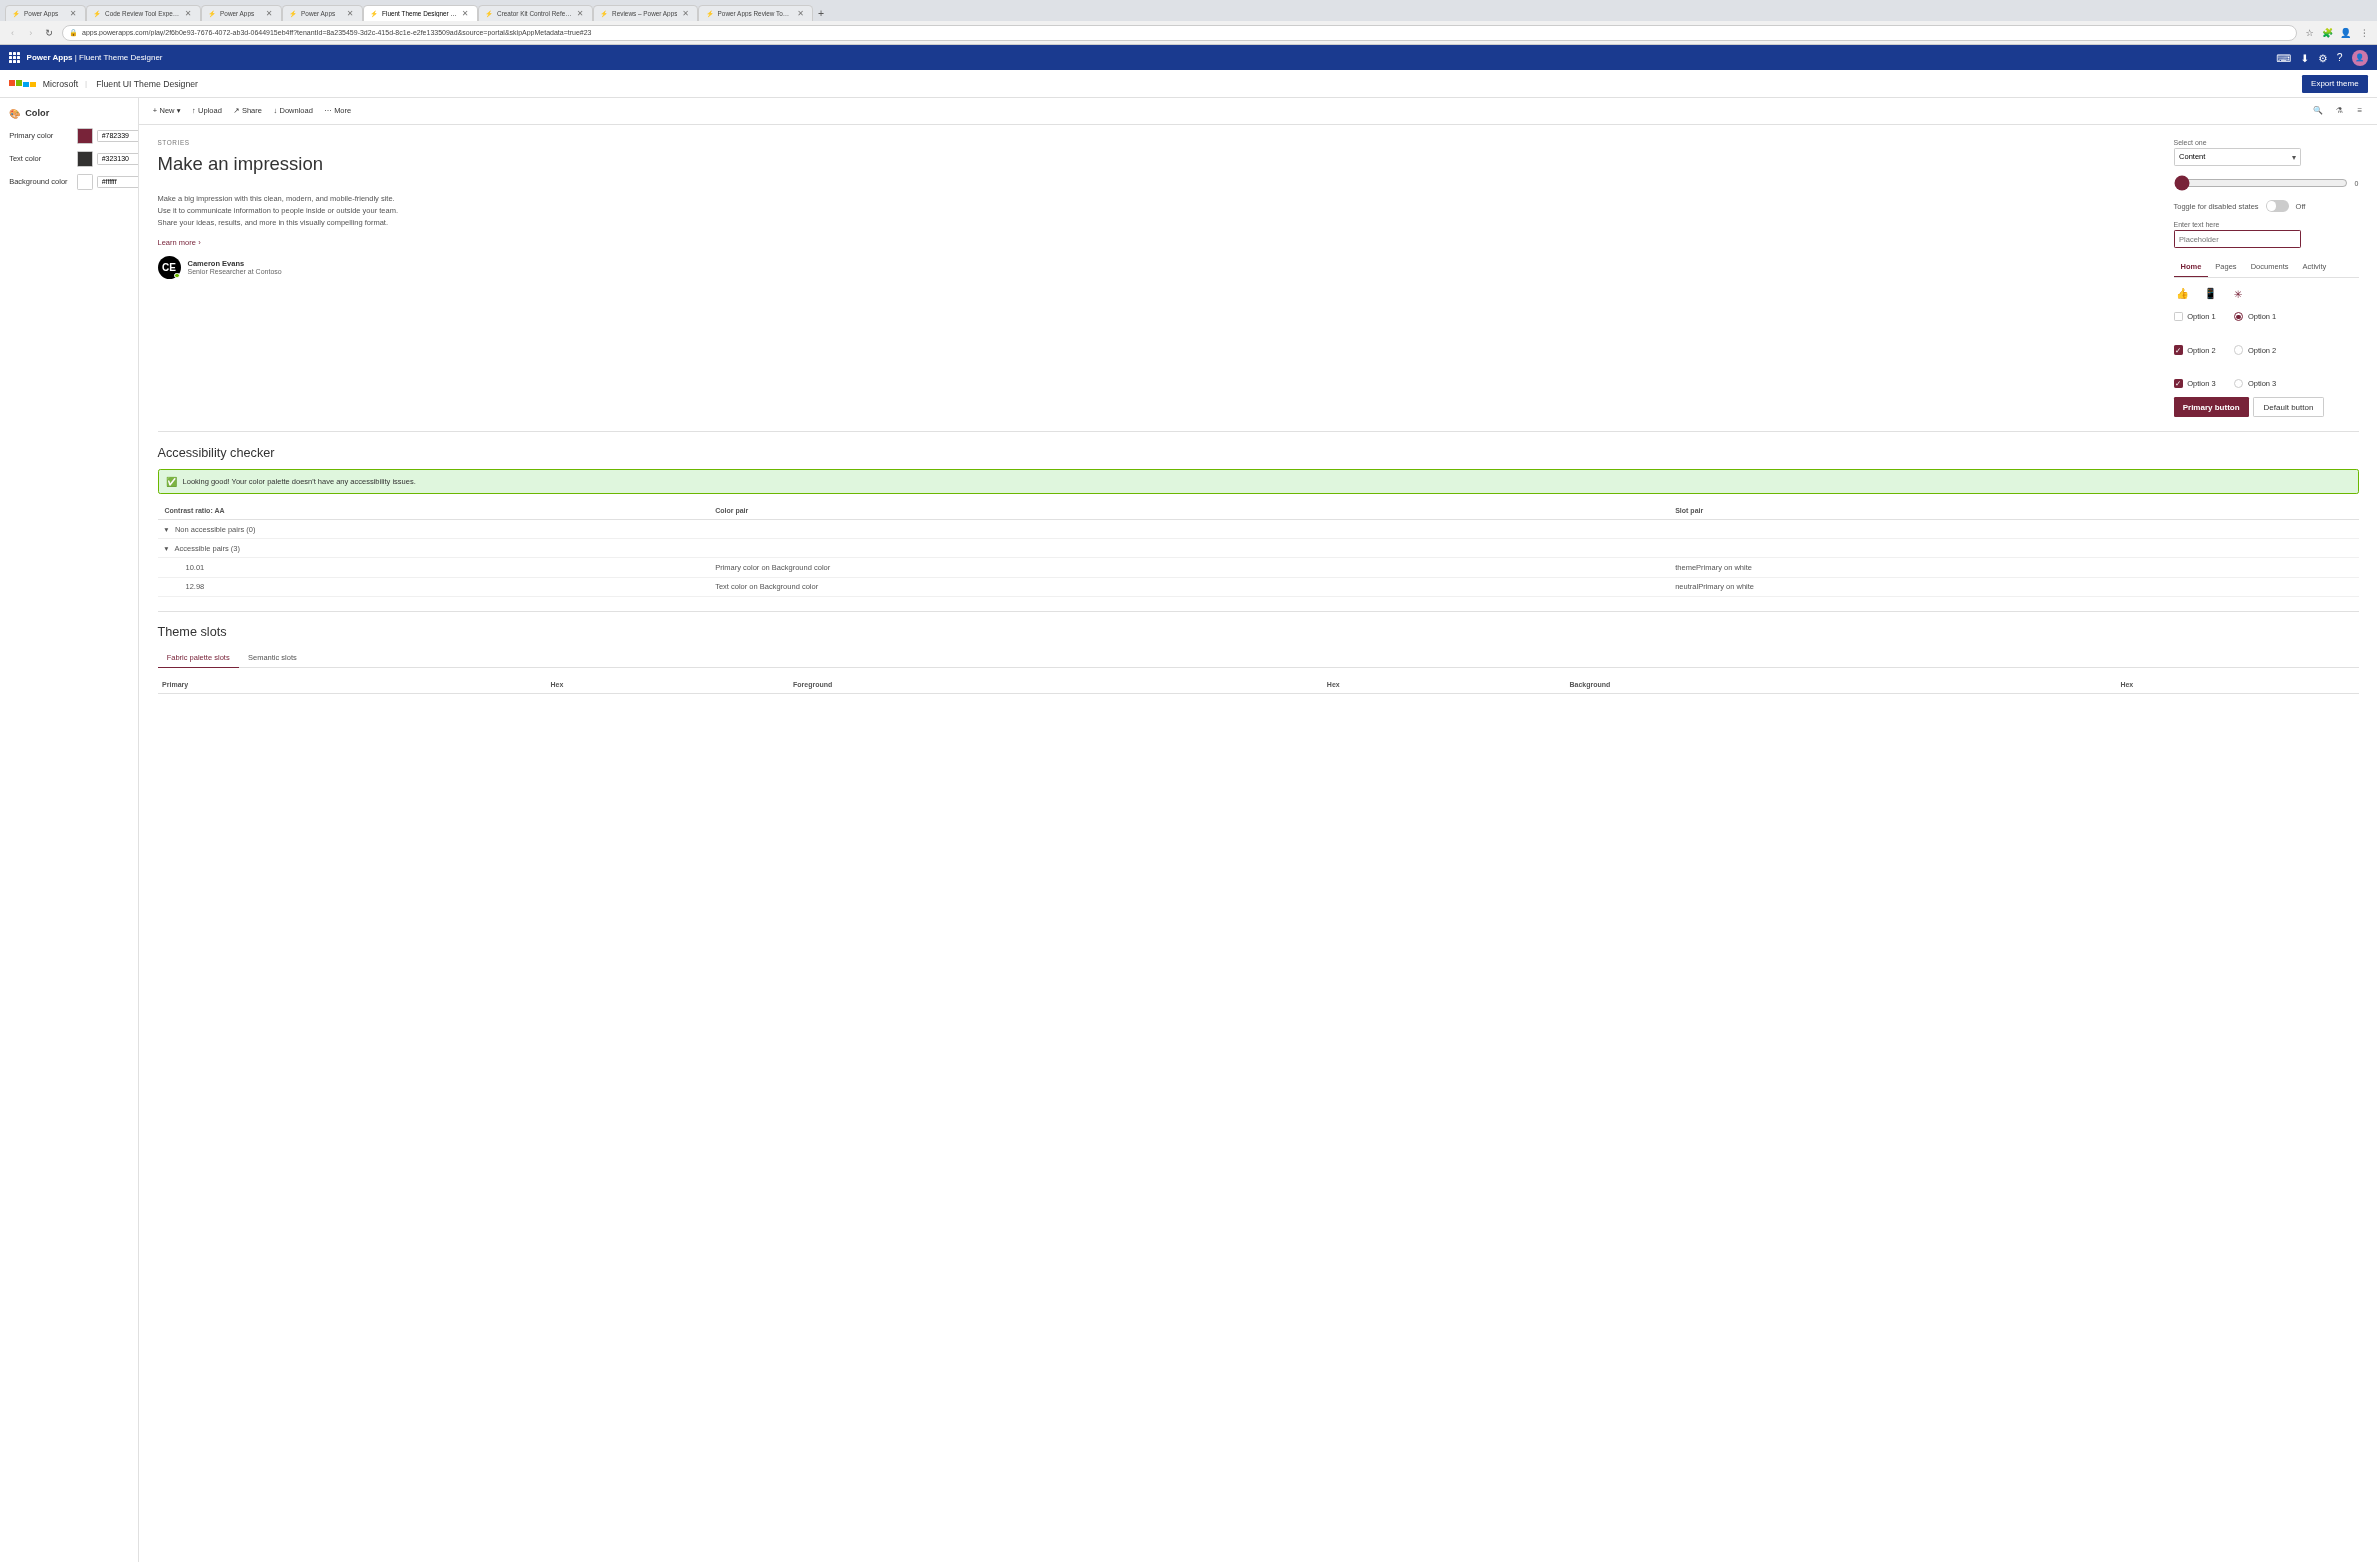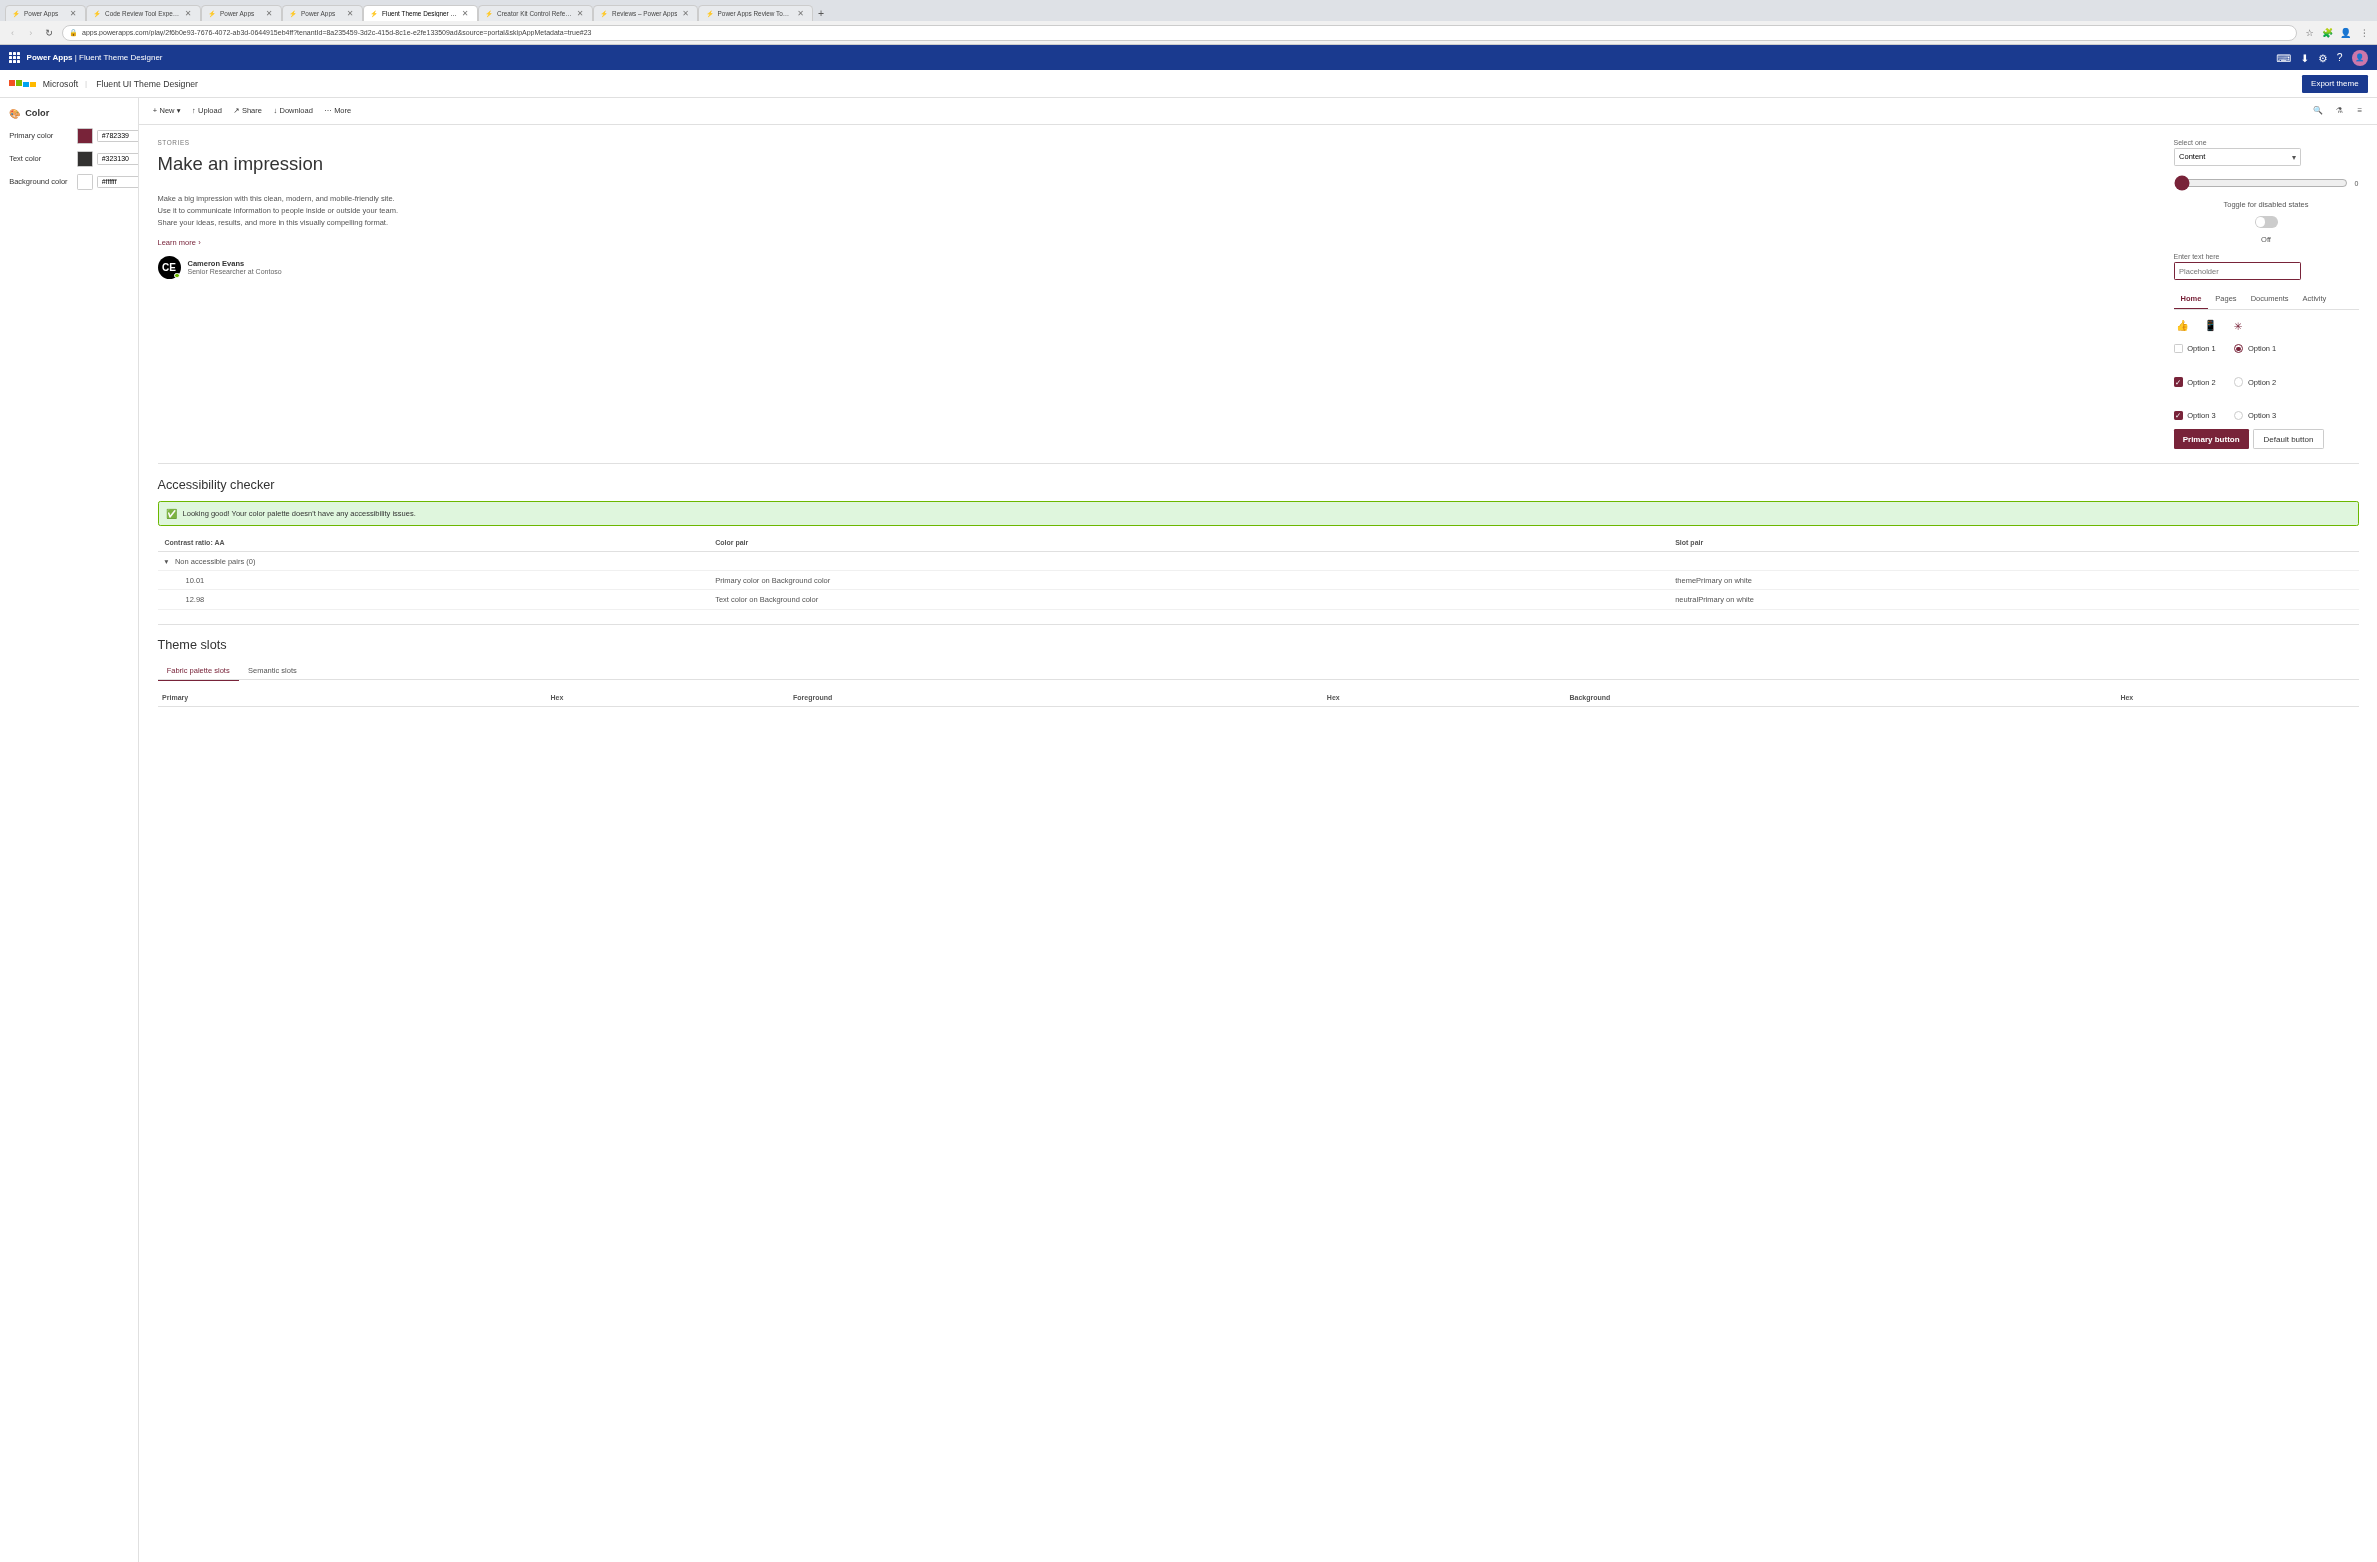--- a/index.html
+++ b/index.html
@@ -78,21 +78,21 @@
     .select-wrapper { position: relative; margin-bottom: 9.2px; }
     .select-label { font-size: 7px; color: #666; margin-bottom: 2.3px; }
     .select-box { width: 127px; border: 0.6px solid #ccc; padding: 3.5px 16px 3.5px 4.6px; border-radius: 1.2px; font-size: 7.5px; background: white; appearance: none; cursor: pointer; }
     .select-arrow { position: absolute; right: 4.6px; top: 50%; transform: translateY(-50%); color: #555; pointer-events: none; }
     .input-wrapper { margin-bottom: 9.2px; }
     .input-label { font-size: 7px; color: #666; margin-bottom: 2.3px; }
     .text-input { width: 127px; border: 0.6px solid #782339; padding: 3.5px 4.6px; border-radius: 1.2px; font-size: 7.5px; color: #aaa; }
     .slider-wrapper { display: flex; align-items: center; gap: 7px; margin-bottom: 9.2px; }
     .slider { flex: 1; accent-color: #782339; }
     .slider-val { font-size: 7px; color: #555; }
-    .toggle-wrapper { display: flex; align-items: center; gap: 7px; margin-bottom: 9.2px; flex-direction: column; }
+    .toggle-wrapper { display: flex; align-items: center; gap: 7px; margin-bottom: 9.2px; }
     .toggle-label-text { font-size: 7.5px; color: #555; }
     .toggle-track { width: 23px; height: 11.5px; border-radius: 5.8px; background: #ccc; position: relative; cursor: pointer; }
     .toggle-thumb { width: 9.2px; height: 9.2px; border-radius: 50%; background: white; position: absolute; top: 1.2px; left: 1.2px; transition: left 0.2s; }
     .toggle-off-label { font-size: 7.5px; color: #555; }
 
     
     .tabs-nav { display: flex; gap: 0; border-bottom: 0.6px solid #e0e0e0; margin-bottom: 7px; }
     .tab-item { padding: 4.6px 7px; font-size: 7.5px; color: #555; cursor: pointer; border-bottom: 1.2px solid transparent; }
     .tab-item.active { color: #782339; border-bottom: 1.2px solid #782339; font-weight: 600; }
 
@@ -428,20 +428,26 @@
             <th>Slot pair</th>
           </tr>
         </thead>
         <tbody>
           <tr class="expand-row">
             <td colspan="3">
               <span class="expand-icon">▾</span>
               <span>Non accessible pairs (0)</span>
             </td>
           </tr>
+          <tr class="expand-row">
+            <td colspan="3">
+              <span class="expand-icon">▾</span>
+              <span>Accessible pairs (3)</span>
+            </td>
+          </tr>
           <tr class="list-item">
             <td style="padding-left:28px;">10.01</td>
             <td>Primary color on Background color</td>
             <td>themePrimary on white</td>
           </tr>
           <tr class="list-item">
             <td style="padding-left:28px;">12.98</td>
             <td>Text color on Background color</td>
             <td>neutralPrimary on white</td>
           </tr>

